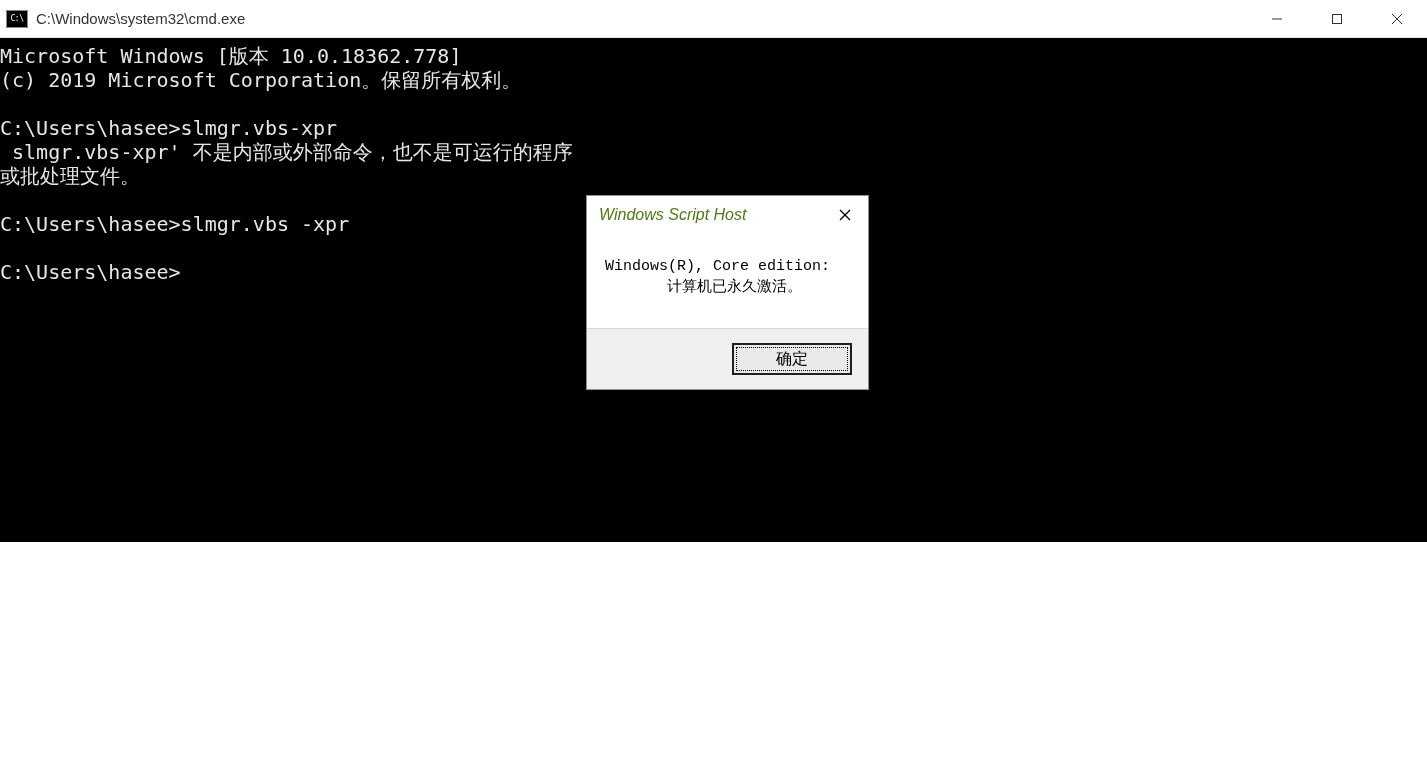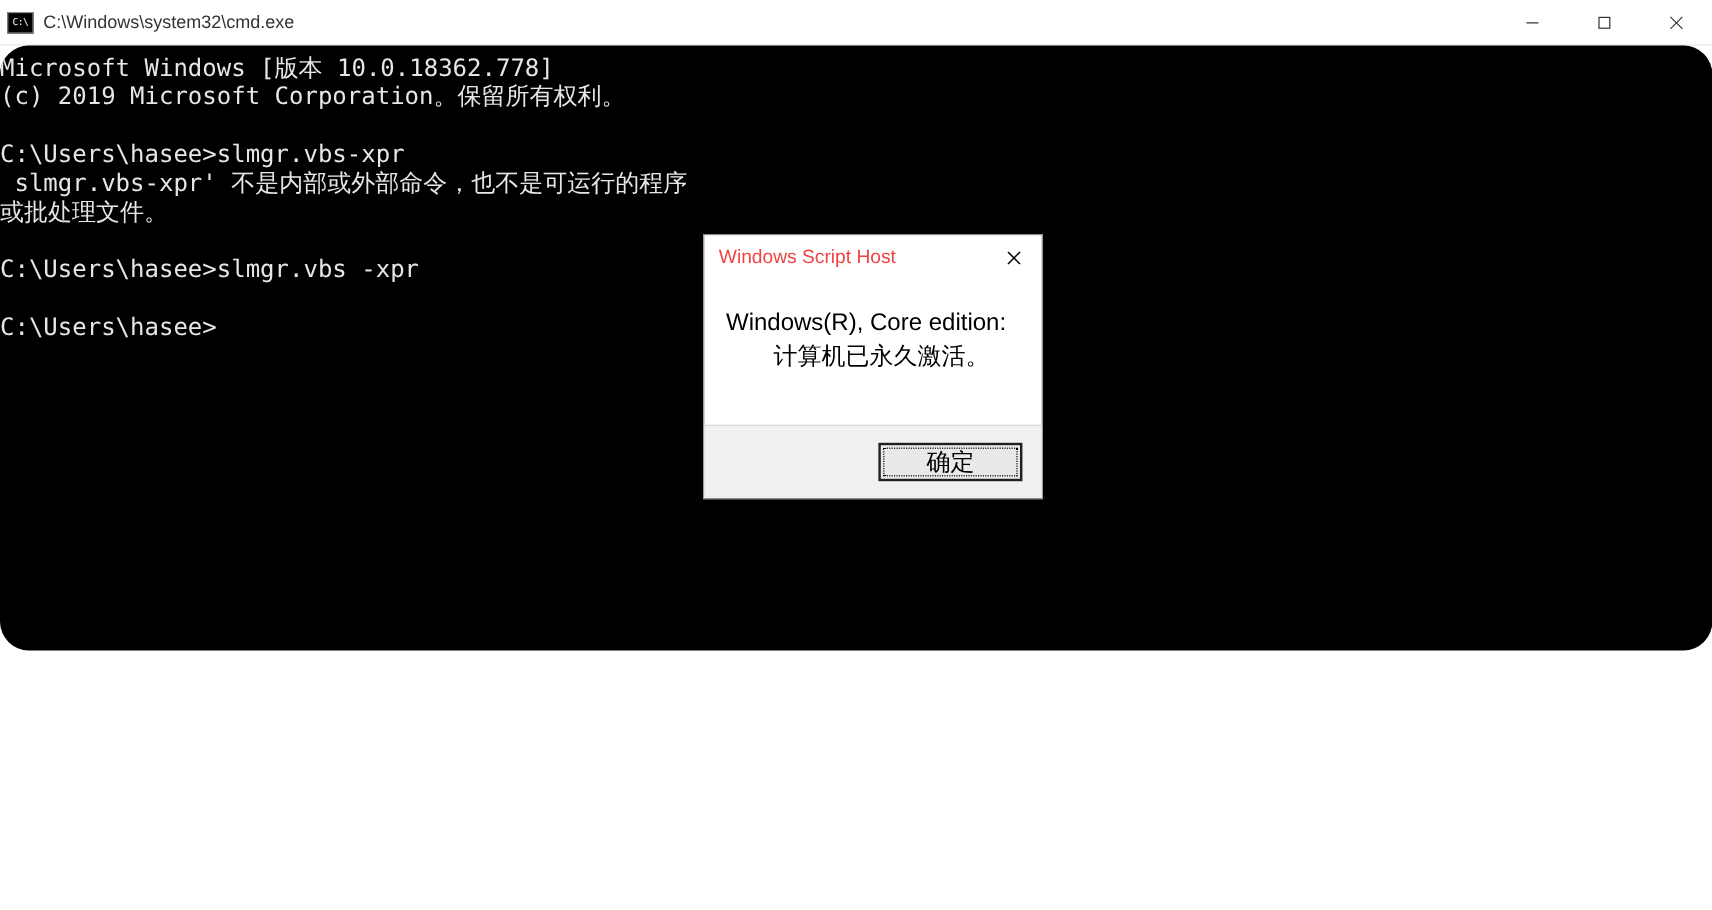--- a/index.html
+++ b/index.html
@@ -67,21 +67,20 @@
   .terminal {
     flex: 1;
     background: #000;
     color: #e6e6e6;
     font-family: "NSimSun", "SimSun", Consolas, monospace;
     font-size: 20px;
     line-height: 24px;
     padding: 6px 0 0 0;
     white-space: pre;
     overflow: hidden;
-    border-radius: 24px;
   }
   .terminal .line { display:block; }
 
   
   .dialog {
     position: absolute;
     left: 586px; top: 195px;
     width: 283px;
     background: #fff;
     border: 1px solid #8f8f8f;
@@ -91,49 +90,51 @@
   }
   .dialog .dlg-titlebar {
     height: 38px;
     display: flex;
     align-items: center;
     padding-left: 12px;
   }
   .dialog .dlg-title {
     flex: 1;
     font-size: 16px;
-    color: #ef4444;
+    color: #4d7c0f;
+    font-style: italic;
   }
   .dialog .dlg-close {
     width: 46px; height: 100%;
     display: flex;
     align-items: center;
     justify-content: center;
   }
   .dialog .dlg-body {
-    padding: 24px 18px 44px 18px;
-    font-size: 20px;
+    padding: 24px 18px 32px 18px;
+    font-size: 15px;
     color: #000;
+    font-family: Liberation Mono, monospace;
   }
   .dialog .dlg-body .msg1 { }
   .dialog .dlg-body .msg2 { padding-left: 14px; margin-top:2px;text-align:center;}
   .dialog .dlg-footer {
     background: #f0f0f0;
     border-top: 1px solid #d8d8d8;
     padding: 14px 16px;
     display: flex;
     justify-content: flex-end;
   }
   .dialog .ok-btn {
     width: 120px; height: 32px;
     background: #e9e9e9;
     border: 2px solid #202020;
     outline: 1px dotted #000;
     outline-offset: -5px;
-    font-size: 20px;
+    font-size: 16px;
     font-family: Liberation Mono, monospace;
   }
 </style>
 </head>
 <body>
 
 <div class="cmd-window">
 
   <div class="titlebar">
     <span class="icon-slot"></span>

